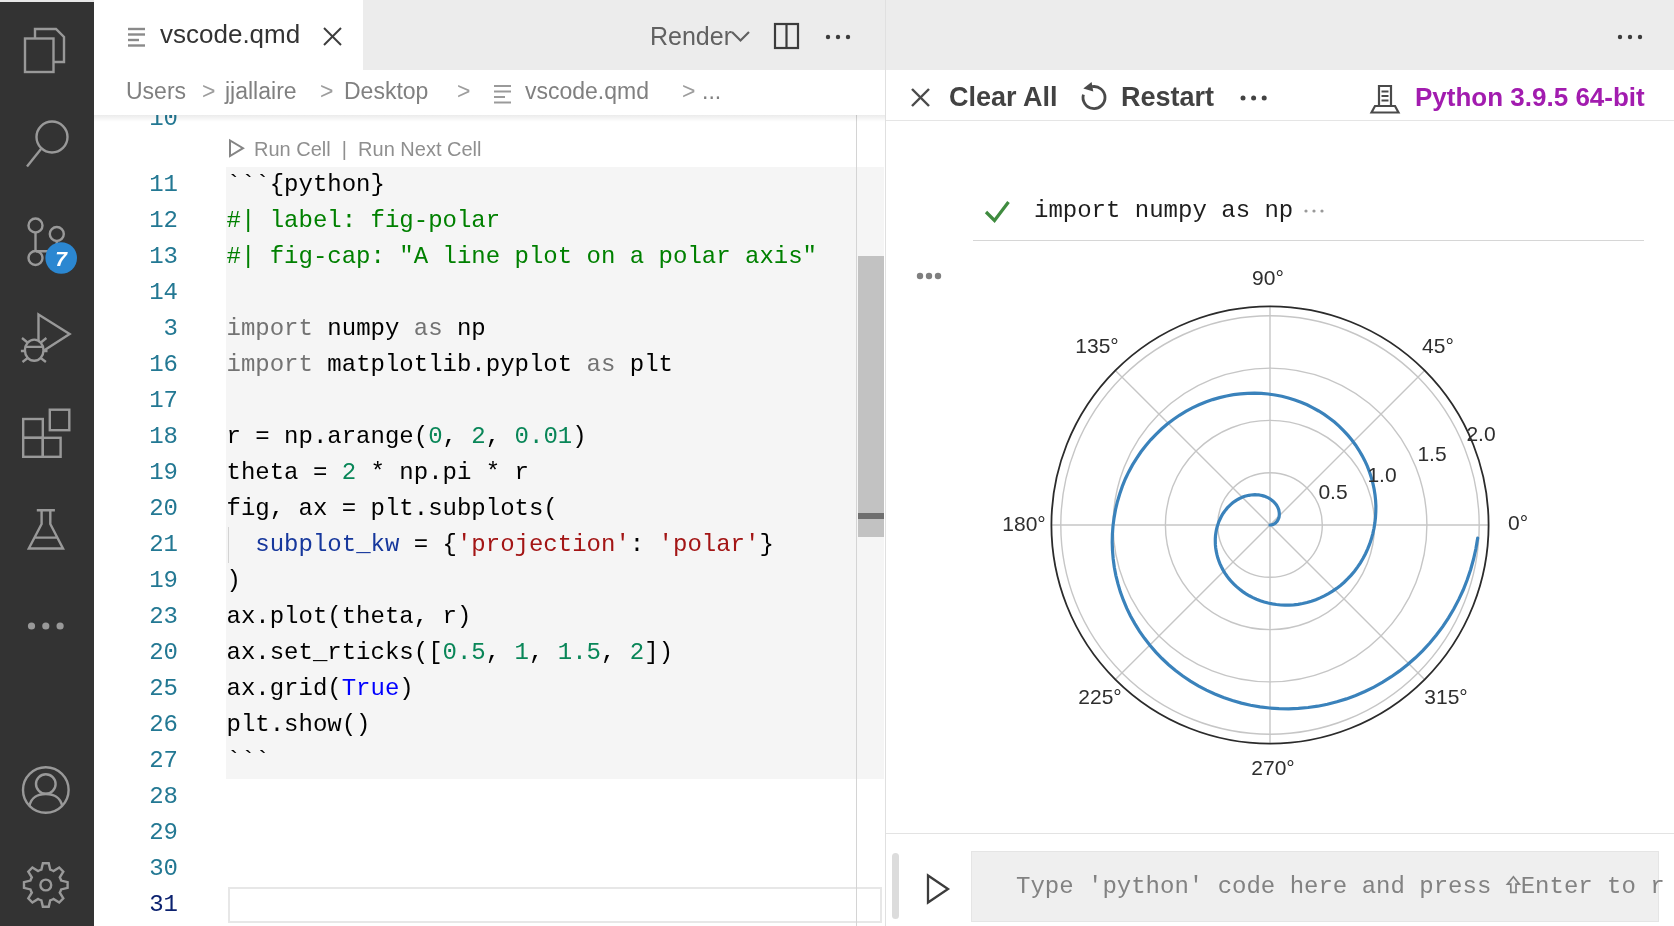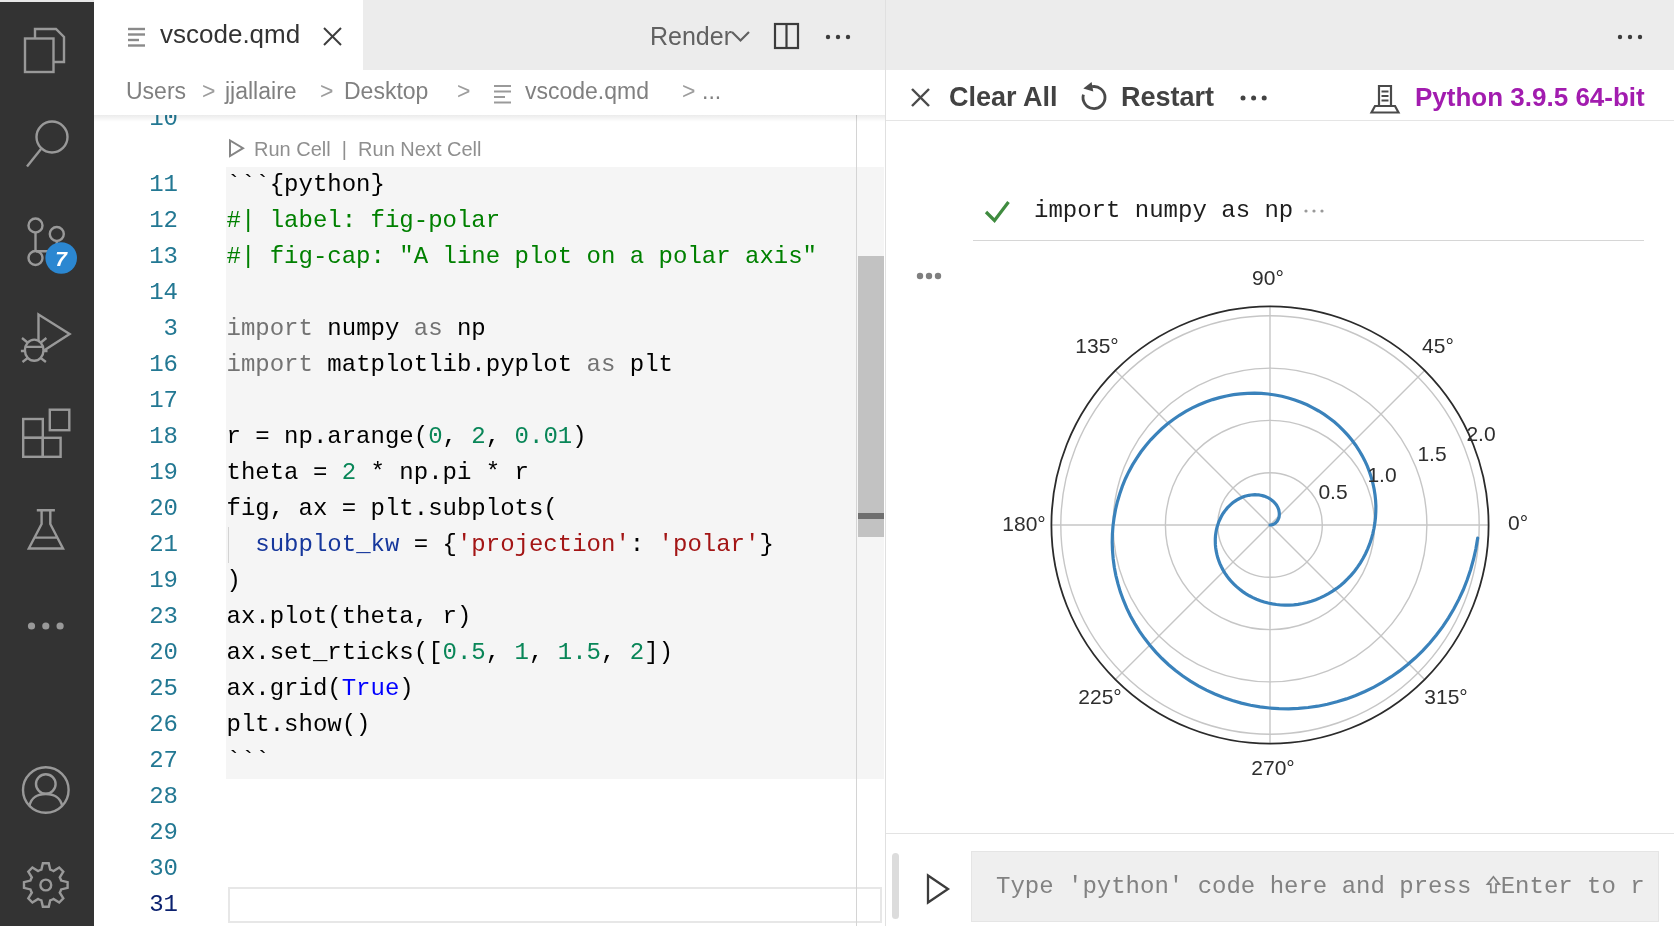--- a/index.html
+++ b/index.html
@@ -31,21 +31,21 @@
 #cursordec { left:764px; top:398px; width:26px; height:6px; background:#6f6f6f; }
 #curline { left:134px; top:772px; width:654px; height:36px; border:2px solid #e7e7e7; }
 
 #panel { left:885px; top:0; width:789px; height:926px; background:#fff; border-left:1px solid #e0e0e0; }
 #p-tabs { left:0; top:0; width:789px; height:70px; background:#ececec; }
 #ptab1 { left:0; top:0; width:269px; height:70px; background:#fff; }
 #p-toolbar { left:0; top:70px; width:789px; height:51px; background:#fff; border-bottom:1px solid #e5e5e5;font-weight:bold; }
 .tbtext { position:absolute; top:12px; font-size:27px; color:#424242; }
 #p-input { left:0; top:833px; width:789px; height:93px; background:#fff; }
 #inputbox { left:85px; top:17px; width:688px; height:71px; background:#efefef; border:1px solid #e5e5e5; }
-#inputbox span { position:absolute; left:24px; top:0; line-height:69px; font-size:24px; color:#828282; white-space:pre; }
+#inputbox span { position:absolute; left:44px; top:0; line-height:69px; font-size:24px; color:#828282; white-space:pre; }
 #lbar { left:6px; top:19px; width:7px; height:66px; background:#dcdcdc; border-radius:4px; }
 svg { position:absolute; overflow:visible; }
 text { font-family:"Liberation Sans", sans-serif; }
 </style></head>
 <body>
 <div id="app">
 <div class="abs" style="left:0;top:0;width:94px;height:2px;background:#e8e8e8;z-index:50;"></div>
 <div id="abar" class="abs">
 <svg width="94" height="926" viewBox="0 0 94 926">
 <g fill="none" stroke="#999999" stroke-width="2.4">

